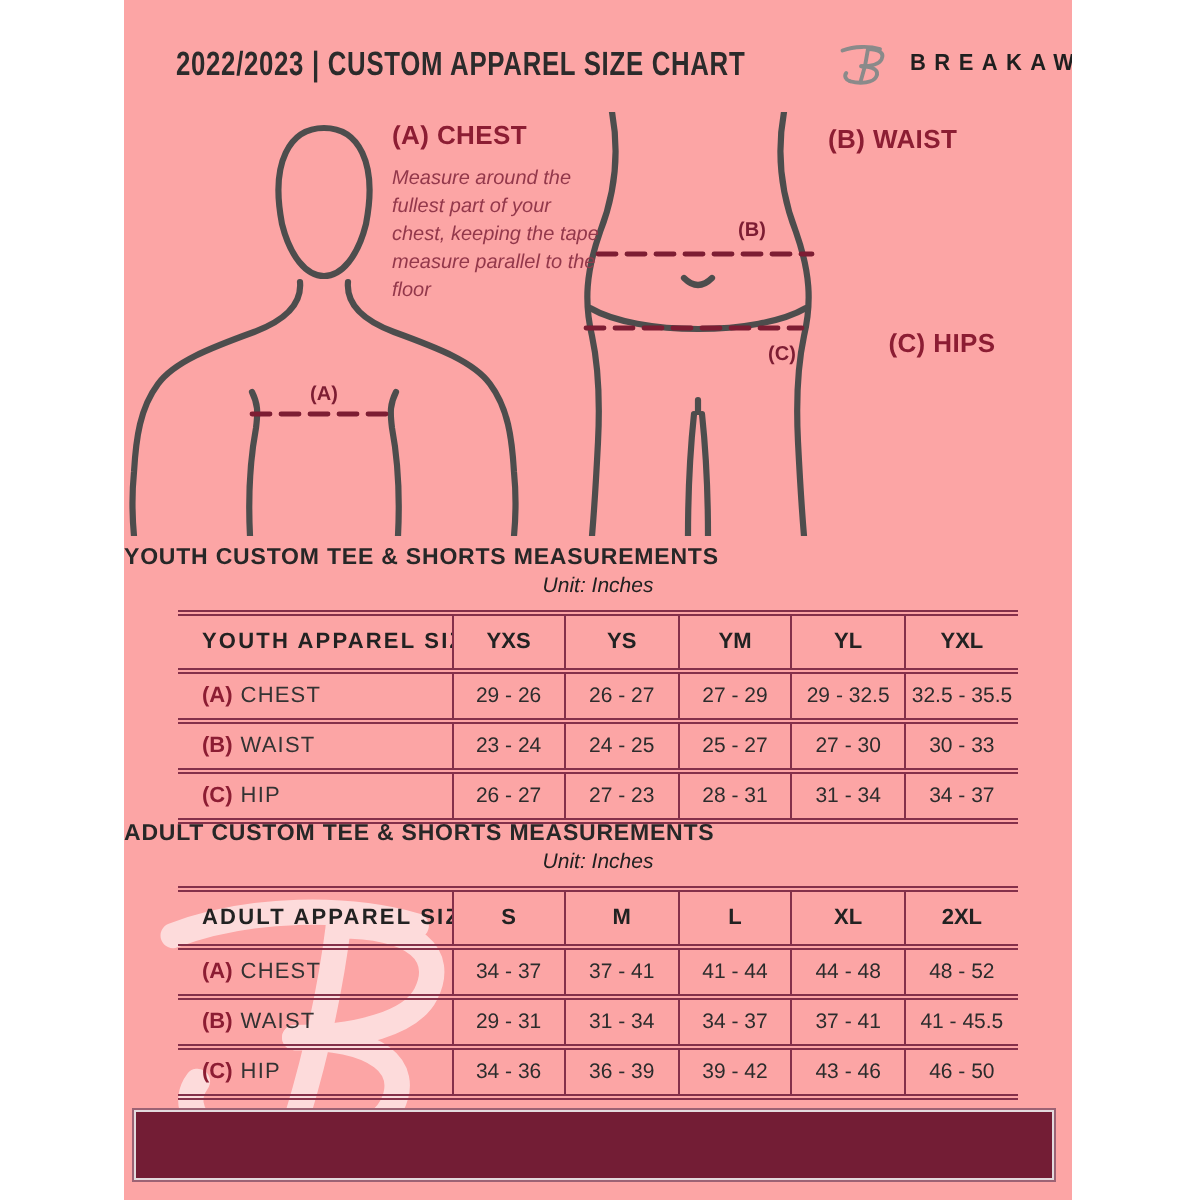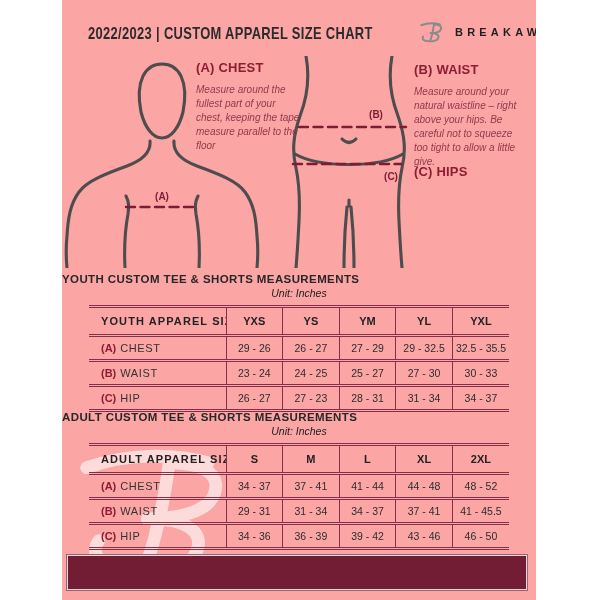--- a/index.html
+++ b/index.html
@@ -48,21 +48,21 @@
 
   
   .ann { position:absolute; z-index:2; }
   .ann h3 { margin:0; font-size:13px; font-weight:bold; color:#8c1d33; letter-spacing:0.2px; }
   .ann p {
     margin:8px 0 0 0; font-size:10px; font-style:italic; color:#93384b;
     line-height:1.4; font-weight:500; white-space:pre-line;
   }
   .ann-chest { left:134px; top:60px; width:108px; }
   .ann-waist { left:352px; top:62px; width:110px; }
-  .ann-hips  { left:352px; top:164px; width:114px; }
+  .ann-hips  { left:352px; top:164px; width:114px;text-align:center; }
 
   
   .tsection { position:absolute; left:0; right:0; z-index:2; }
   .tsection-youth { top:273px; }
   .tsection-adult { top:411px; }
   .tbl-title { text-align:left; font-size:11.5px; font-weight:bold; color:#272727; letter-spacing:0.4px; }
   .tbl-unit  { text-align:center; font-size:10.5px; font-style:italic; color:#202020; margin-top:2px; font-weight:500; }
   table.size-table {
     width:420px; margin:6px auto 0 auto; border-collapse:collapse; table-layout:fixed;
   }
@@ -148,21 +148,20 @@
       <path class="dash" d="M10,108 L118,108"></path>
       <text x="108" y="124" text-anchor="middle">(C)</text>
     </svg>
 
     <div class="ann ann-chest">
       <h3><span>(A)</span> <span>CHEST</span></h3>
       <p>Measure around the fullest part of your chest, keeping the tape measure parallel to the floor</p>
     </div>
     <div class="ann ann-waist">
       <h3><span>(B)</span> <span>WAIST</span></h3>
-      <p>Measure around your natural waistline – right above your hips. Be careful not to squeeze too tight to allow a little give.</p>
     </div>
     <div class="ann ann-hips">
       <h3><span>(C)</span> <span>HIPS</span></h3>
     </div>
 
     <div class="tsection tsection-youth">
       <div class="tbl-title">YOUTH CUSTOM TEE &amp; SHORTS MEASUREMENTS</div>
       <div class="tbl-unit">Unit: Inches</div>
       <table class="size-table">
         <colgroup>

